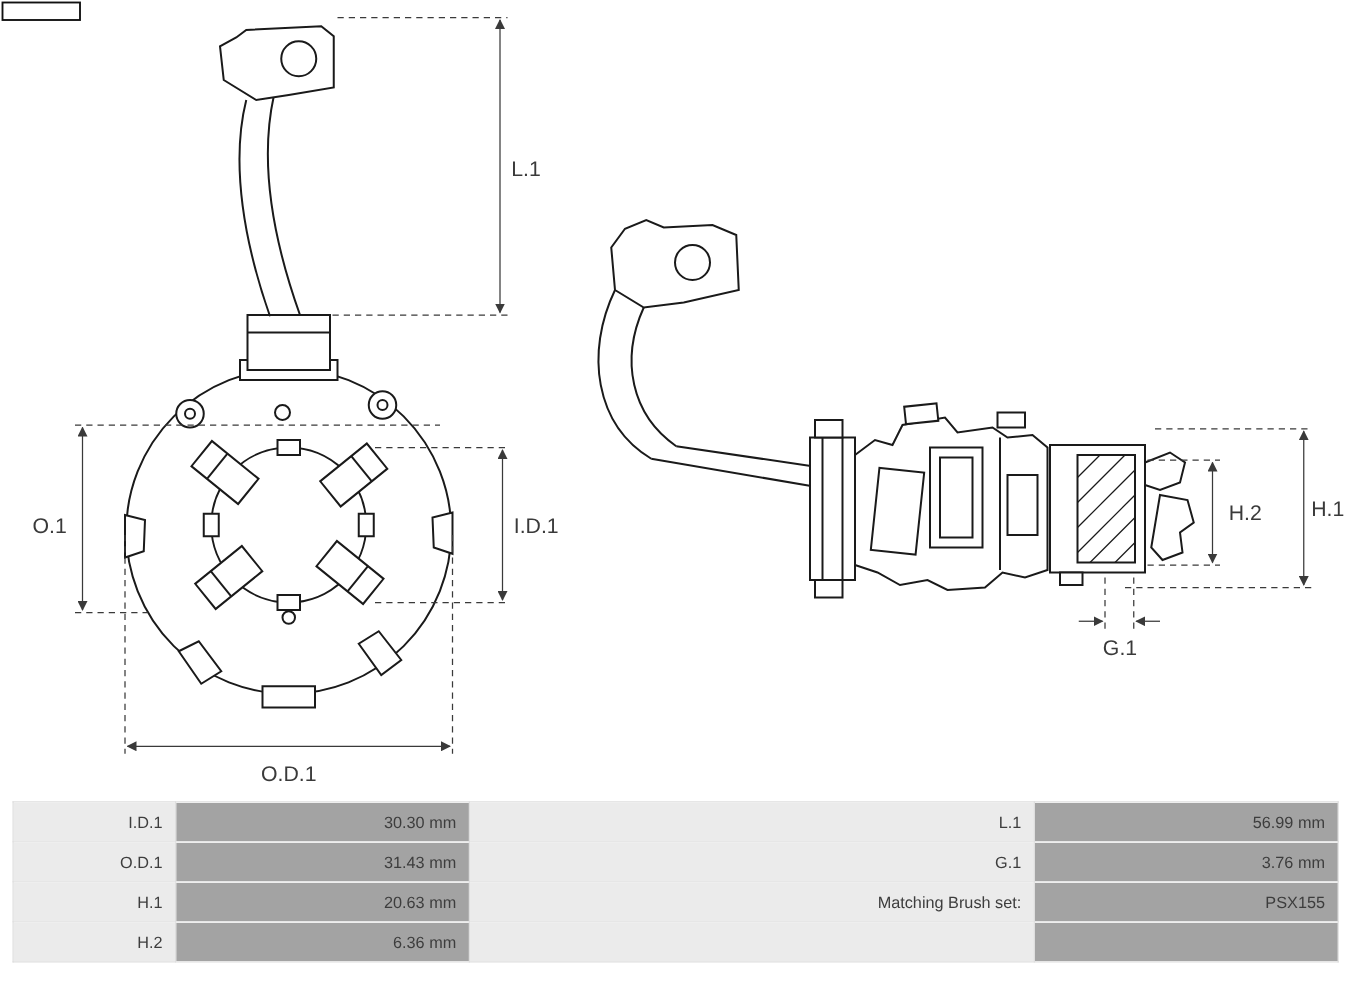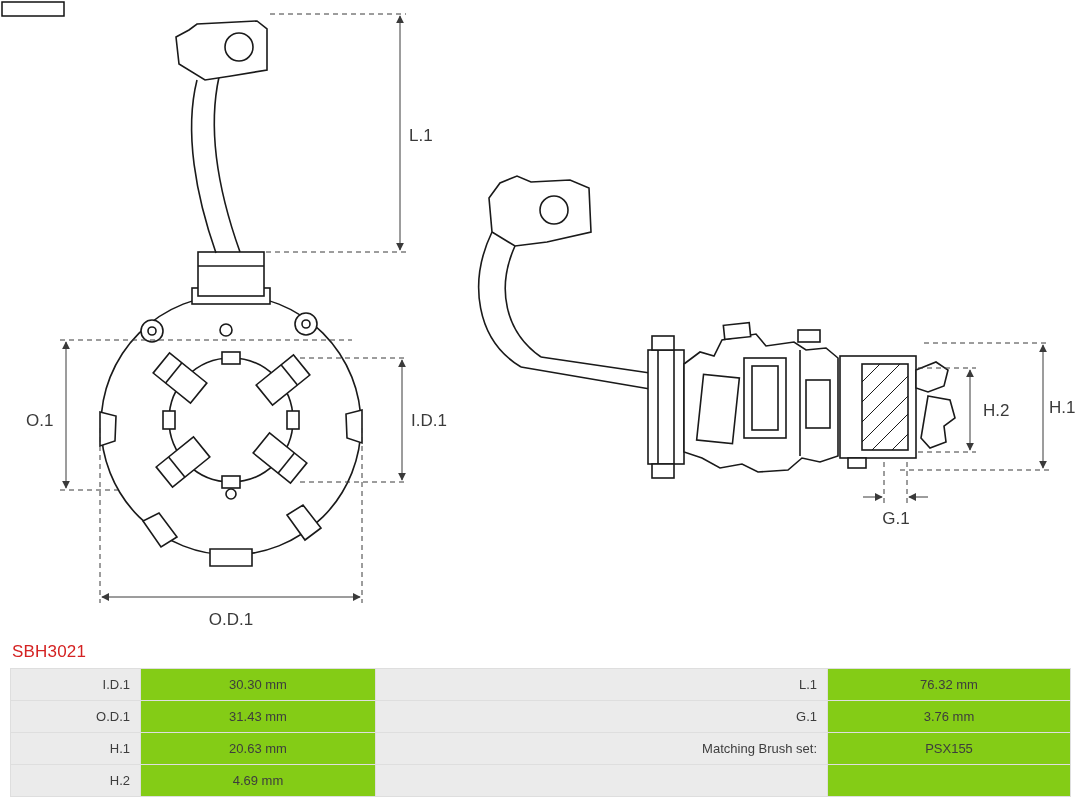--- a/index.html
+++ b/index.html
@@ -36,21 +36,21 @@
     height:31px;
     padding:0 10px;
     font-size:13px;
     color:#3d3d3d;
     text-align:right;
     vertical-align:middle;
     white-space:nowrap;
     overflow:hidden;
   }
   table.specs td.lbl{background:#ebebeb;}
-  table.specs td.val{background:#84cc16;text-align:center;}
+  table.specs td.val{background:#a3a3a3;}
 </style>
 </head>
 <body>
 
 <div class="stage">
 
   
   <svg width="1080" height="636" viewBox="0 0 1080 636">
     <defs>
       <marker id="arr" viewBox="0 0 10 10" refX="9" refY="5" markerWidth="8" markerHeight="8" orient="auto-start-reverse">
@@ -186,53 +186,50 @@
       <line x1="1043" y1="345" x2="1043" y2="468" marker-start="url(#arr)" marker-end="url(#arr)"></line>
       <line x1="863" y1="497" x2="882" y2="497" marker-end="url(#arr)"></line>
       <line x1="928" y1="497" x2="909" y2="497" marker-end="url(#arr)"></line>
     </g>
     <text x="983" y="416">H.2</text>
     <text x="1049" y="413">H.1</text>
     <text x="896" y="524" text-anchor="middle">G.1</text>
   </svg>
 
   
-  <div class="part-row">
-    <span class="part-number">SBH3021</span>
-  </div>
 
   
   <table class="specs">
     <colgroup>
       <col style="width:130px">
       <col style="width:235px">
       <col style="width:452px">
       <col style="width:243px">
     </colgroup>
     <tbody>
       <tr>
         <td class="lbl">I.D.1</td>
         <td class="val">30.30 mm</td>
         <td class="lbl">L.1</td>
-        <td class="val">76.32 mm</td>
+        <td class="val">56.99 mm</td>
       </tr>
       <tr>
         <td class="lbl">O.D.1</td>
         <td class="val">31.43 mm</td>
         <td class="lbl">G.1</td>
         <td class="val">3.76 mm</td>
       </tr>
       <tr>
         <td class="lbl">H.1</td>
         <td class="val">20.63 mm</td>
         <td class="lbl">Matching Brush set:</td>
         <td class="val">PSX155</td>
       </tr>
       <tr>
         <td class="lbl">H.2</td>
-        <td class="val">4.69 mm</td>
+        <td class="val">6.36 mm</td>
         <td class="lbl"></td>
         <td class="val"></td>
       </tr>
     </tbody>
   </table>
 
 </div>
 
 </body></html>

